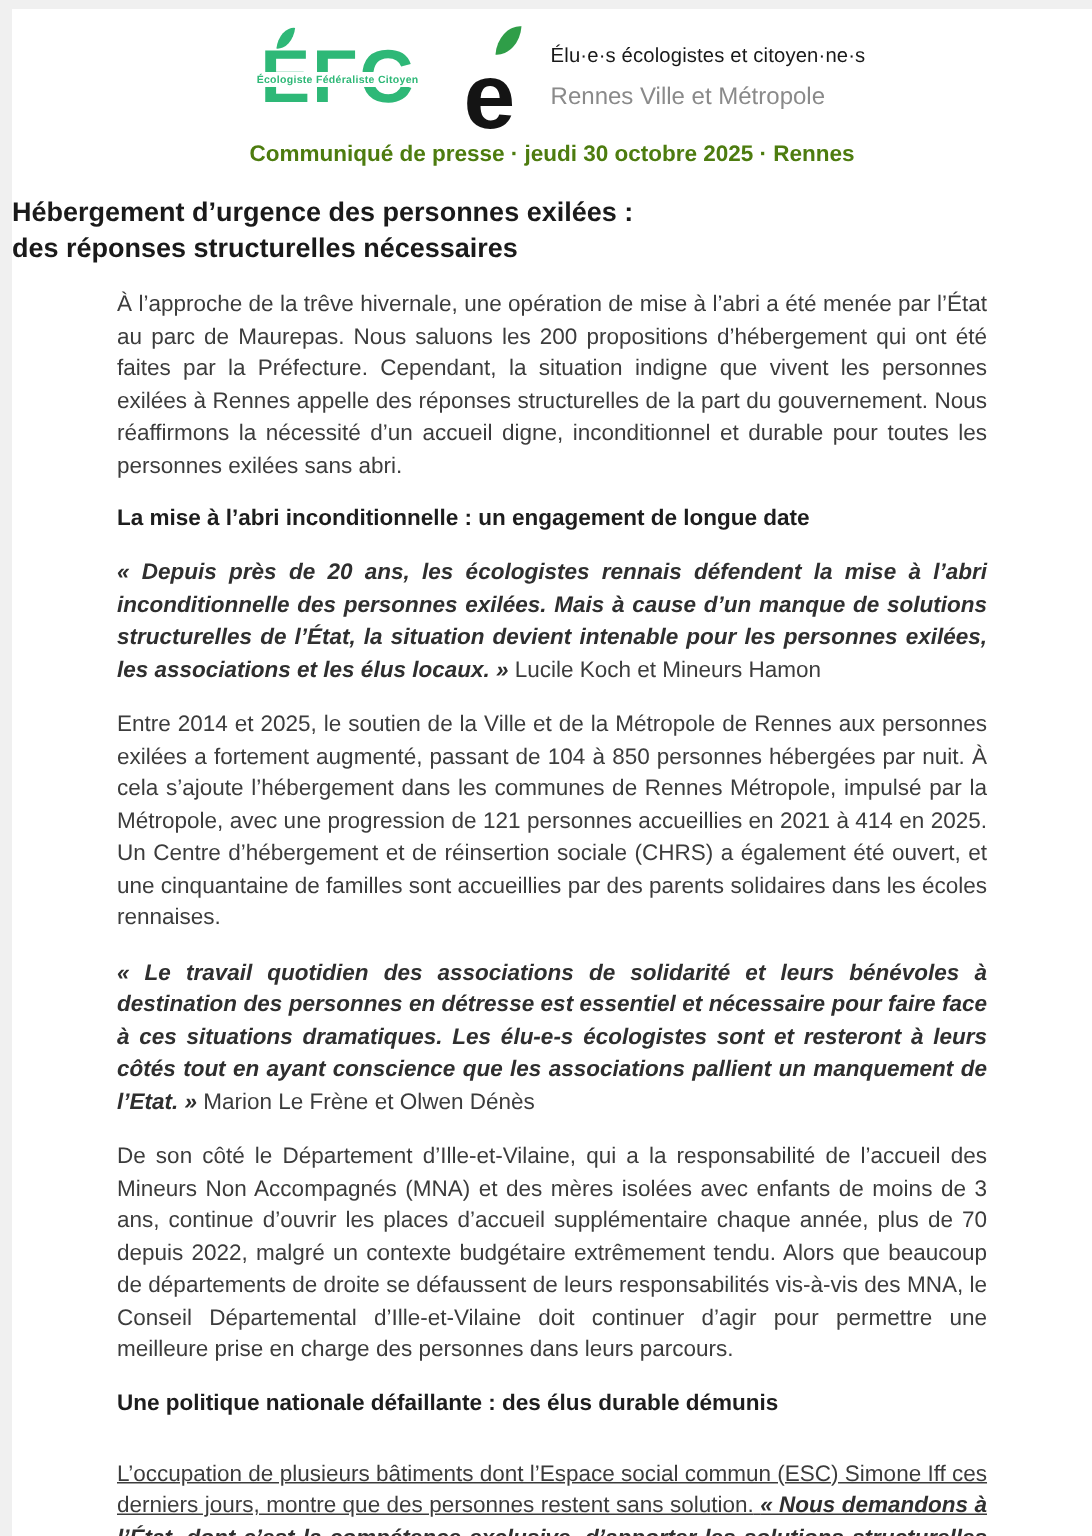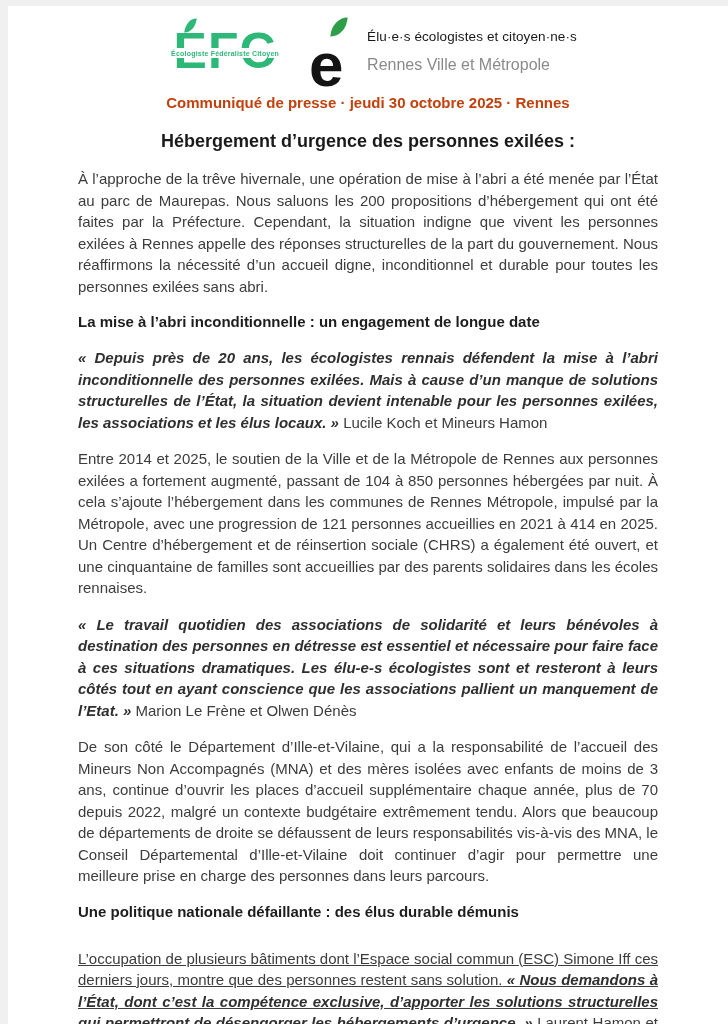--- a/index.html
+++ b/index.html
@@ -107,26 +107,25 @@
   .elus-text .org-line2 {
     font-size: 16px;
     color: #8a8a8a;
     margin-top: 12px;
   }
   
   .kicker {
     text-align: center;
     font-size: 15px;
     font-weight: 700;
-    color: #c2410c;
+    color: #4d7c0f;
     margin-top: 12px;
   }
   h1.doc-title {
     margin: 18px 0 0 0;
-    text-align: center;
     font-size: 18px;
     font-weight: 700;
     color: #1a1a1a;
     line-height: 24px;
   }
   h1.doc-title span { display: block; }
   
   .content {
     width: 580px;
     margin: 0 auto;
@@ -180,20 +179,21 @@
         <div class="org-line1">Élu·e·s écologistes et citoyen·ne·s</div>
         <div class="org-line2">Rennes Ville et Métropole</div>
       </div>
     </div>
   </header>
 
   <div class="kicker">Communiqué de presse · jeudi 30 octobre 2025 · Rennes</div>
 
   <h1 class="doc-title">
     <span>Hébergement d’urgence des personnes exilées :</span>
+    <span>des réponses structurelles nécessaires</span>
   </h1>
 
   <main class="content">
 
     <p>À l’approche de la trêve hivernale, une opération de mise à l’abri a été menée par l’État au parc de Maurepas. Nous saluons les 200 propositions d’hébergement qui ont été faites par la Préfecture. Cependant, la situation indigne que vivent les personnes exilées à Rennes appelle des réponses structurelles de la part du gouvernement. Nous réaffirmons la nécessité d’un accueil digne, inconditionnel et durable pour toutes les personnes exilées sans abri.</p>
 
     <h2>La mise à l’abri inconditionnelle : un engagement de longue date</h2>
 
     <p><span class="q">« Depuis près de 20 ans, les écologistes rennais défendent la mise à l’abri inconditionnelle des personnes exilées. Mais à cause d’un manque de solutions structurelles de l’État, la situation devient intenable pour les personnes exilées, les associations et les élus locaux. »</span> <span class="attr">Lucile Koch et Mineurs Hamon</span></p>
 

